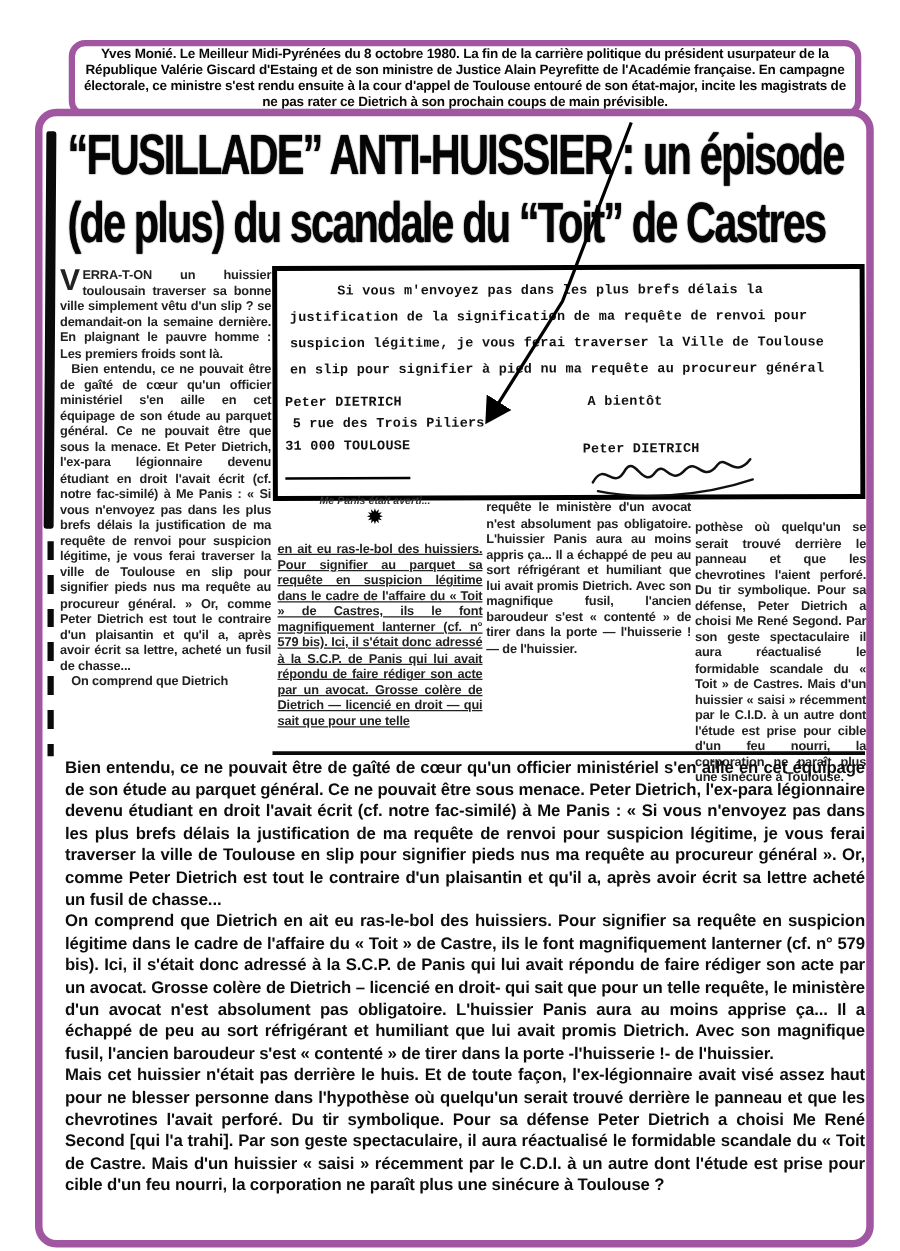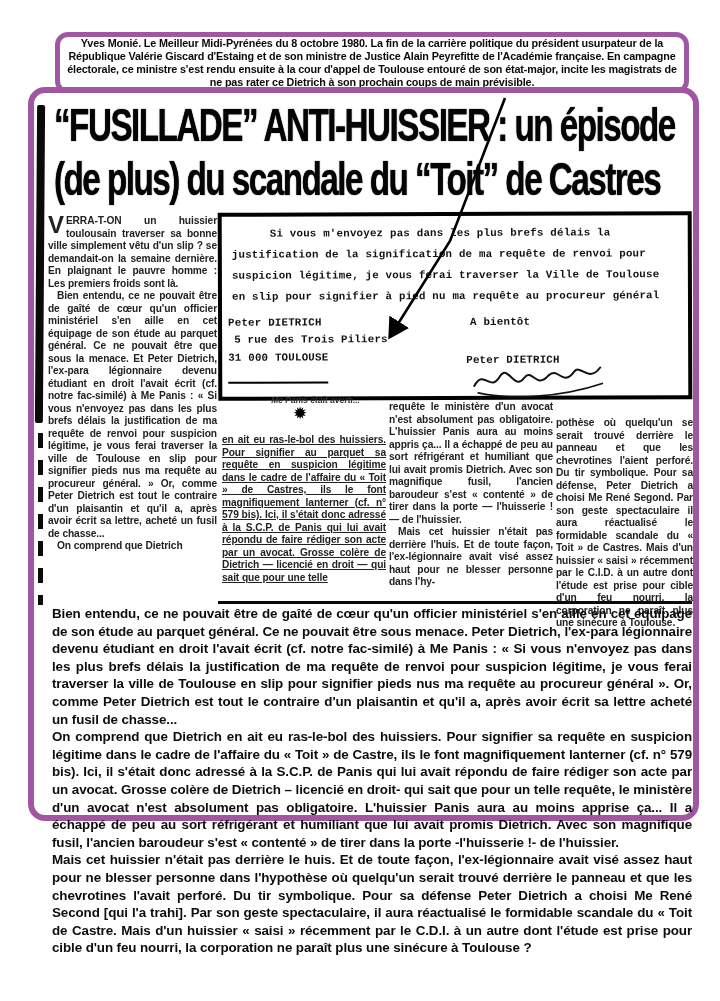--- a/index.html
+++ b/index.html
@@ -7,21 +7,21 @@
         font-family:"Liberation Sans",sans-serif;color:#000;}
 
   
   .banner{position:absolute;left:55px;top:32px;width:634px;height:62px;box-sizing:border-box;
           border:5px solid #a156a1;border-radius:13px;background:#fff;
           display:flex;align-items:center;justify-content:center;padding:12px 5px;}
   .banner p{margin:0;font-weight:700;font-size:10.8px;line-height:12.9px;text-align:center;
             letter-spacing:-0.15px;color:#0a0a0a;}
 
   
-  .frame{position:absolute;left:28px;top:87px;width:671px;height:734px;box-sizing:border-box;
+  .frame{position:absolute;left:28px;top:87px;width:671px;height:911px;box-sizing:border-box;
          border:6px solid #a156a1;border-radius:17px;background:#fff;}
   .frame > *{position:absolute;}
 
   
   .hl{left:20px;white-space:nowrap;font-weight:700;font-size:35px;letter-spacing:-1.6px;
       color:#050505;transform:scale(0.95,1.3);transform-origin:0 0;
       text-shadow:0 0 1px #000;}
   .hl1{top:6px;}
   .hl2{top:60px;}
 
@@ -51,21 +51,21 @@
   .letter-body{left:10px;top:7px;width:452px;line-height:21px;}
   .letter-body .lline:first-child{padding-left:38px;}
   .sender-name{left:6px;top:100px;}
   .closing{left:248px;top:100px;}
   .address1{left:12px;top:117px;}
   .address2{left:6px;top:135px;border-bottom:2px solid #000;padding-bottom:18px;}
   .sig-name{left:244px;top:138px;}
   .sig-svg{left:246px;top:146px;}
 
   .caption{left:206px;top:302px;width:120px;font-style:italic;font-weight:700;
-           font-size:8.5px;line-height:10px;text-align:right;color:#333;}
+           font-size:8.5px;line-height:10px;text-align:center;color:#333;}
   .star{left:206px;top:312px;width:120px;text-align:center;font-size:17px;line-height:18px;color:#000;}
 
   .clip-bottom-line{left:184px;top:508px;width:474px;height:3px;background:#0a0a0a;}
 
   
   .transcript{left:18px;top:512px;width:640px;font-weight:700;font-size:13.4px;
               line-height:17.6px;text-align:justify;color:#0d0d0d;letter-spacing:-0.1px;}
   .transcript p{margin:0;}
 
   .arrow-svg{left:0;top:0;pointer-events:none;}
@@ -113,21 +113,20 @@
     <div class="ncol col1">
       <p><span class="dropcap">V</span><span>ERRA-T-ON un huissier toulousain traverser sa bonne ville simplement vêtu d'un slip ? se demandait-on la semaine dernière. En plaignant le pauvre homme : Les premiers froids sont là.</span></p>
       <p>Bien entendu, ce ne pouvait être de gaîté de cœur qu'un officier ministériel s'en aille en cet équipage de son étude au parquet général. Ce ne pouvait être que sous la menace. Et Peter Dietrich, l'ex-para légionnaire devenu étudiant en droit l'avait écrit (cf. notre fac-similé) à Me Panis : « Si vous n'envoyez pas dans les plus brefs délais la justification de ma requête de renvoi pour suspicion légitime, je vous ferai traverser la ville de Toulouse en slip pour signifier pieds nus ma requête au procureur général. » Or, comme Peter Dietrich est tout le contraire d'un plaisantin et qu'il a, après avoir écrit sa lettre, acheté un fusil de chasse...</p>
       <p>On comprend que Dietrich</p>
     </div>
     <div class="ncol col2">
       <p>en ait eu ras-le-bol des huissiers. Pour signifier au parquet sa requête en suspicion légitime dans le cadre de l'affaire du « Toit » de Castres, ils le font magnifiquement lanterner (cf. n° 579 bis). Ici, il s'était donc adressé à la S.C.P. de Panis qui lui avait répondu de faire rédiger son acte par un avocat. Grosse colère de Dietrich — licencié en droit — qui sait que pour une telle</p>
     </div>
     <div class="ncol col3">
       <p>requête le ministère d'un avocat n'est absolument pas obligatoire. L'huissier Panis aura au moins appris ça... Il a échappé de peu au sort réfrigérant et humiliant que lui avait promis Dietrich. Avec son magnifique fusil, l'ancien baroudeur s'est « contenté » de tirer dans la porte — l'huisserie ! — de l'huissier.</p>
-      <p>Mais cet huissier n'était pas derrière l'huis. Et de toute façon, l'ex-légionnaire avait visé assez haut pour ne blesser personne dans l'hy-</p>
     </div>
     <div class="ncol col4">
       <p>pothèse où quelqu'un se serait trouvé derrière le panneau et que les chevrotines l'aient perforé. Du tir symbolique. Pour sa défense, Peter Dietrich a choisi Me René Segond. Par son geste spectaculaire il aura réactualisé le formidable scandale du « Toit » de Castres. Mais d'un huissier « saisi » récemment par le C.I.D. à un autre dont l'étude est prise pour cible d'un feu nourri, la corporation ne paraît plus une sinécure à Toulouse.</p>
     </div>
 
     <div class="clip-bottom-line"></div>
 
     <div class="arrow-svg">
       <svg width="659" height="899" viewBox="0 0 659 899" xmlns="http://www.w3.org/2000/svg">
         <defs>

